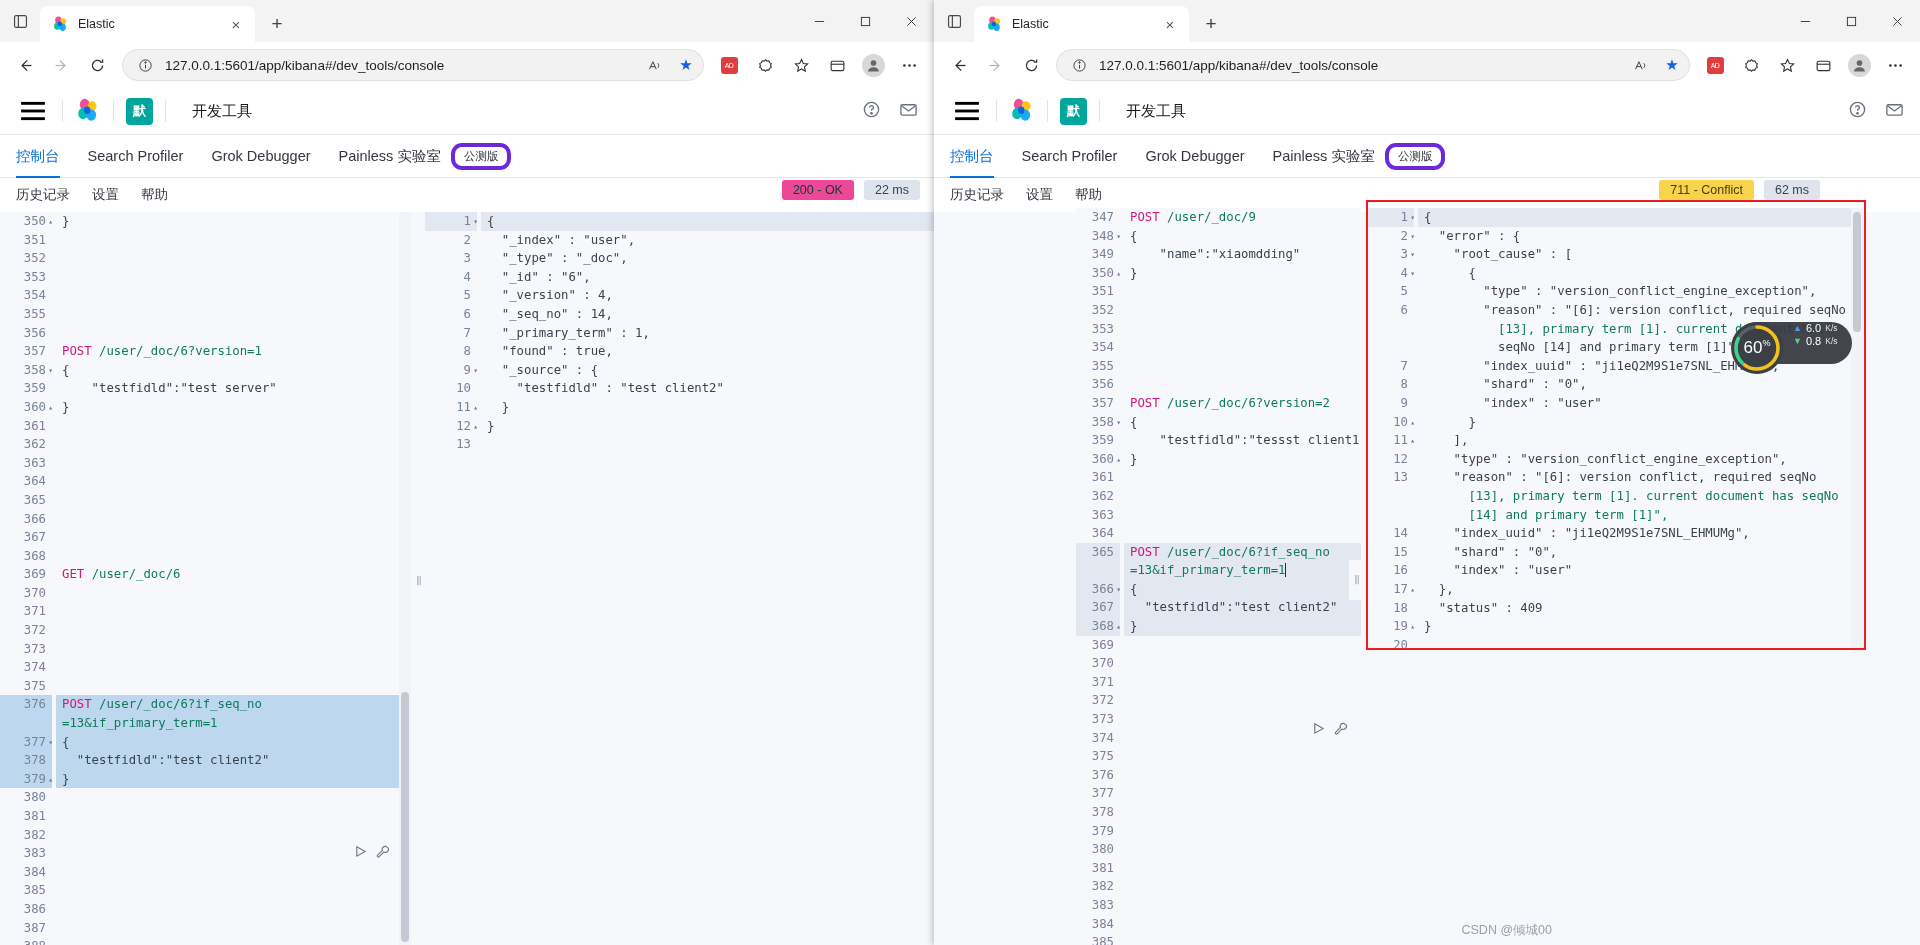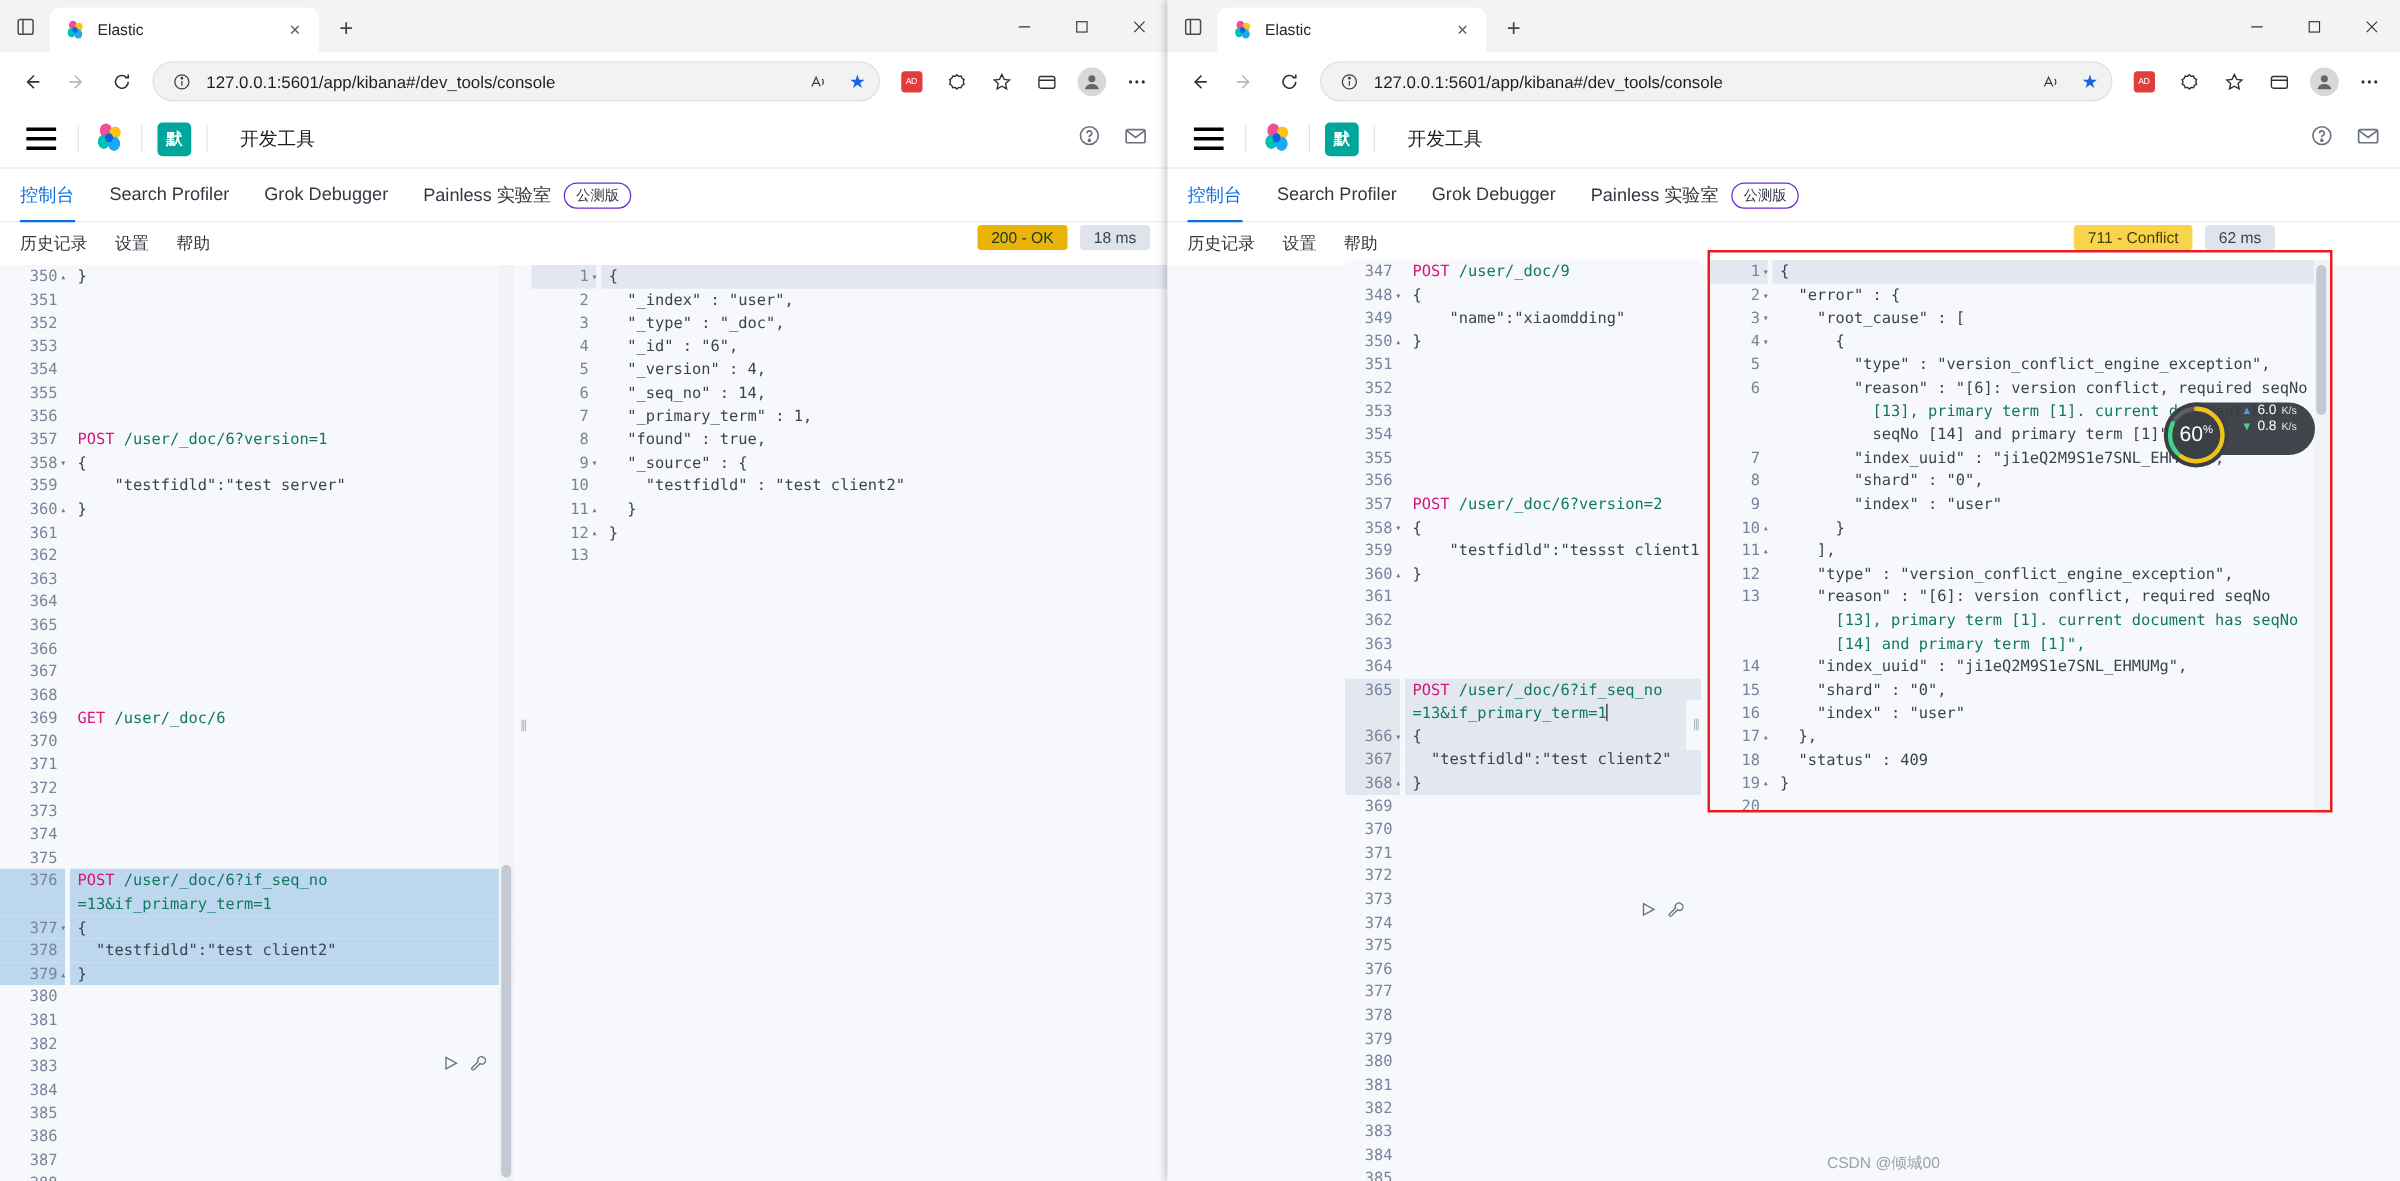--- a/index.html
+++ b/index.html
@@ -71,21 +71,21 @@
   .kb-head-right { margin-left: auto; display: flex; align-items: center; gap: 18px; color: #69707d; }
   .kb-head-right svg { width: 19px; height: 19px; }
 
   
   .kb-tabs { height: 43px; display: flex; align-items: center; padding: 0 16px; gap: 28px;
              border-bottom: 1px solid #e3e6ec; background: #fff; }
   .kb-tab { font-size: 14.5px; color: #343741; height: 43px; display: flex; align-items: center;
             position: relative; gap: 10px; }
   .kb-tab.active { color: #0a6edd; }
   .kb-tab.active::after { content: ''; position: absolute; left: 0; right: 0; bottom: 0; height: 2px; background: #0a6edd; }
-  .beta-pill { border: 1px solid #6d28d9; border-radius: 11px; padding: 2px 9px; font-size: 11.5px; color: #343741; }
+  .beta-pill { border: 4px solid #6d28d9; border-radius: 11px; padding: 2px 9px; font-size: 11.5px; color: #343741; }
 
   
   .kb-submenu { height: 34px; display: flex; align-items: center; padding: 0 16px; gap: 22px;
                 font-size: 13.5px; color: #343741; position: relative; background: #fff; }
 
   
   .console { display: flex; position: relative; background: #f7f8fc; }
   .pane { position: relative; overflow: hidden; background: #f7f8fc; }
   .code {
     font-family: "DejaVu Sans Mono", "Liberation Mono", monospace;
@@ -103,21 +103,21 @@
   .tok-punct  { color: #3a4450; }
   .sel { background: #bcd7ee; }
   .cur-block { background: #e3e7ef; }
 
   .req-actions { position: absolute; display: flex; gap: 9px; align-items: center; color: #6a7586; }
   .req-actions svg { width: 13px; height: 13px; }
 
   
   .resp-status { position: absolute; display: flex; align-items: center; gap: 10px; z-index: 6; }
   .badge { padding: 3px 11px; border-radius: 3px; font-size: 12.5px; font-family: "Liberation Sans", sans-serif; }
-  .badge-ok { background: #eab308; color: #103b2e; text-align: right; }
+  .badge-ok { background: #ec4899; color: #103b2e; text-align: right; }
   .badge-conflict { background: #f8d44d; color: #4a3c05; }
   .badge-time { background: #dfe3ec; color: #3a4450; }
 
   
   .splitter { width: 14px; display: flex; align-items: center; justify-content: center; color: #a5adbb;
               font-size: 12px; letter-spacing: -2px; background: #f7f8fc; }
 
   
   .vscroll { position: absolute; right: 0; top: 0; bottom: 0; width: 12px; background: #f2f3f6; }
   .vscroll .thumb { position: absolute; left: 2px; width: 8px; background: #c4c9d4; border-radius: 4px; }
@@ -315,21 +315,21 @@
         <span class="beta-pill">公测版</span>
       </div>
     </div>
 
     <div class="kb-submenu">
       <span>历史记录</span>
       <span>设置</span>
       <span>帮助</span>
       <div class="resp-status" style="right:14px; top:2px;">
         <span class="badge badge-ok">200 - OK</span>
-        <span class="badge badge-time">18 ms</span>
+        <span class="badge badge-time">22 ms</span>
       </div>
     </div>
 
     <div class="console" style="height:737px;">
 
       <div class="pane" id="L-editor" style="width:411px; height:737px;">
         <div class="gutter code" id="L-ed-gutter"><div class="ln" style="height:18.6px">350<span class="fold">▴</span></div><div class="ln" style="height:18.6px">351</div><div class="ln" style="height:18.6px">352</div><div class="ln" style="height:18.6px">353</div><div class="ln" style="height:18.6px">354</div><div class="ln" style="height:18.6px">355</div><div class="ln" style="height:18.6px">356</div><div class="ln" style="height:18.6px">357</div><div class="ln" style="height:18.6px">358<span class="fold">▾</span></div><div class="ln" style="height:18.6px">359</div><div class="ln" style="height:18.6px">360<span class="fold">▴</span></div><div class="ln" style="height:18.6px">361</div><div class="ln" style="height:18.6px">362</div><div class="ln" style="height:18.6px">363</div><div class="ln" style="height:18.6px">364</div><div class="ln" style="height:18.6px">365</div><div class="ln" style="height:18.6px">366</div><div class="ln" style="height:18.6px">367</div><div class="ln" style="height:18.6px">368</div><div class="ln" style="height:18.6px">369</div><div class="ln" style="height:18.6px">370</div><div class="ln" style="height:18.6px">371</div><div class="ln" style="height:18.6px">372</div><div class="ln" style="height:18.6px">373</div><div class="ln" style="height:18.6px">374</div><div class="ln" style="height:18.6px">375</div><div class="ln sel" style="height:37.2px">376</div><div class="ln sel" style="height:18.6px">377<span class="fold">▾</span></div><div class="ln sel" style="height:18.6px">378</div><div class="ln sel" style="height:18.6px">379<span class="fold">▴</span></div><div class="ln" style="height:18.6px">380</div><div class="ln" style="height:18.6px">381</div><div class="ln" style="height:18.6px">382</div><div class="ln" style="height:18.6px">383</div><div class="ln" style="height:18.6px">384</div><div class="ln" style="height:18.6px">385</div><div class="ln" style="height:18.6px">386</div><div class="ln" style="height:18.6px">387</div><div class="ln" style="height:18.6px">388</div></div>
         <div class="lines code" id="L-ed-lines"><div class="row" style="height:18.6px"><span class="tok-punct">}</span></div><div class="row" style="height:18.6px"><span class="tok-punct"> </span></div><div class="row" style="height:18.6px"><span class="tok-punct"> </span></div><div class="row" style="height:18.6px"><span class="tok-punct"> </span></div><div class="row" style="height:18.6px"><span class="tok-punct"> </span></div><div class="row" style="height:18.6px"><span class="tok-punct"> </span></div><div class="row" style="height:18.6px"><span class="tok-punct"> </span></div><div class="row" style="height:18.6px"><span class="tok-method">POST</span> <span class="tok-url">/user/_doc/6?version=1</span></div><div class="row" style="height:18.6px"><span class="tok-punct">{</span></div><div class="row" style="height:18.6px"><span class="tok-punct">    "testfidld":"test server"</span></div><div class="row" style="height:18.6px"><span class="tok-punct">}</span></div><div class="row" style="height:18.6px"><span class="tok-punct"> </span></div><div class="row" style="height:18.6px"><span class="tok-punct"> </span></div><div class="row" style="height:18.6px"><span class="tok-punct"> </span></div><div class="row" style="height:18.6px"><span class="tok-punct"> </span></div><div class="row" style="height:18.6px"><span class="tok-punct"> </span></div><div class="row" style="height:18.6px"><span class="tok-punct"> </span></div><div class="row" style="height:18.6px"><span class="tok-punct"> </span></div><div class="row" style="height:18.6px"><span class="tok-punct"> </span></div><div class="row" style="height:18.6px"><span class="tok-method">GET</span> <span class="tok-url">/user/_doc/6</span></div><div class="row" style="height:18.6px"><span class="tok-punct"> </span></div><div class="row" style="height:18.6px"><span class="tok-punct"> </span></div><div class="row" style="height:18.6px"><span class="tok-punct"> </span></div><div class="row" style="height:18.6px"><span class="tok-punct"> </span></div><div class="row" style="height:18.6px"><span class="tok-punct"> </span></div><div class="row" style="height:18.6px"><span class="tok-punct"> </span></div><div class="row sel" style="height:37.2px"><span class="tok-method">POST</span> <span class="tok-url">/user/_doc/6?if_seq_no</span>
 <span class="tok-url">=13&amp;if_primary_term=1</span></div><div class="row sel" style="height:18.6px"><span class="tok-punct">{</span></div><div class="row sel" style="height:18.6px"><span class="tok-punct">  "testfidld":"test client2"</span></div><div class="row sel" style="height:18.6px"><span class="tok-punct">}</span></div><div class="row" style="height:18.6px"><span class="tok-punct"> </span></div><div class="row" style="height:18.6px"><span class="tok-punct"> </span></div><div class="row" style="height:18.6px"><span class="tok-punct"> </span></div><div class="row" style="height:18.6px"><span class="tok-punct"> </span></div><div class="row" style="height:18.6px"><span class="tok-punct"> </span></div><div class="row" style="height:18.6px"><span class="tok-punct"> </span></div><div class="row" style="height:18.6px"><span class="tok-punct"> </span></div><div class="row" style="height:18.6px"><span class="tok-punct"> </span></div><div class="row" style="height:18.6px"><span class="tok-punct"> </span></div></div>
         <div class="req-actions" style="right:22px; top:632px;">

